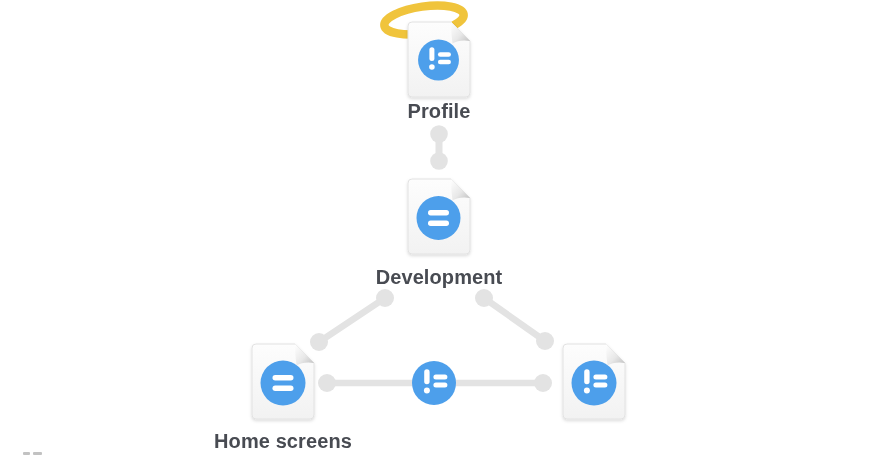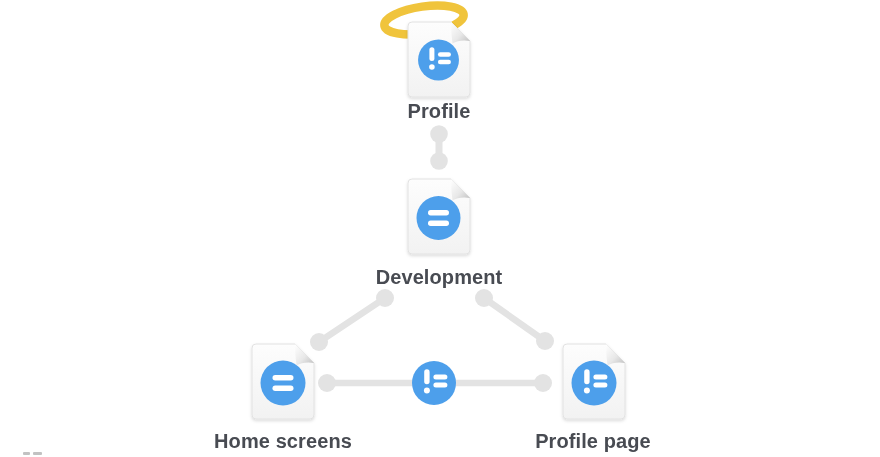--- a/index.html
+++ b/index.html
@@ -155,18 +155,17 @@
       <rect x="433.4" y="382.6" width="14" height="5" rx="2.5" fill="#ffffff"></rect>
     </g>
   </svg>
 
   <div class="node-label" style="left:439px; top:100px;">Profile</div>
 
   <div class="node-label" style="left:283px; top:430px;">Home screens</div>
 
   <div class="node-label" style="left:439px; top:266px;">Development</div>
 
-  <div class="node-label" style="left:593px; top:430px;">Profile page</div>
 
   <span class="cropped-fragment frag-a"></span>
   <span class="cropped-fragment frag-b"></span>
 
 </div>
 
 </body></html>

